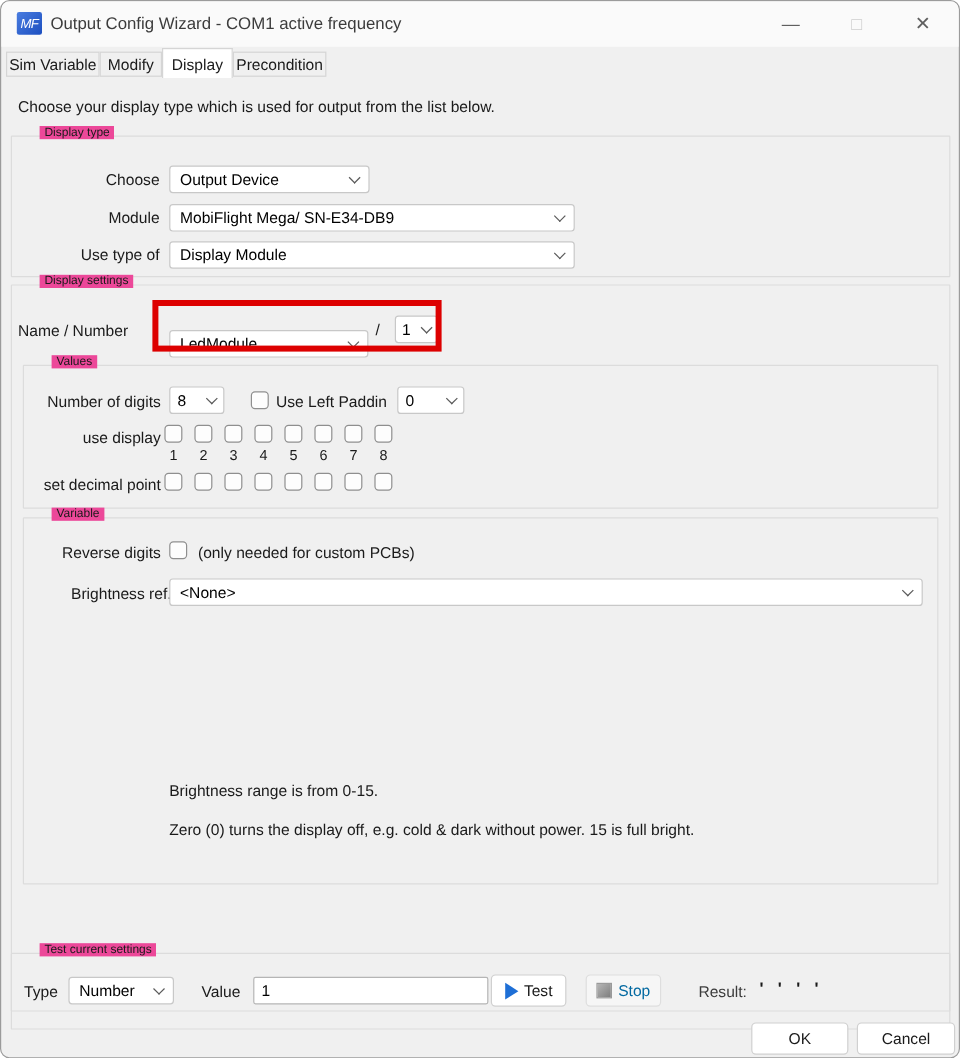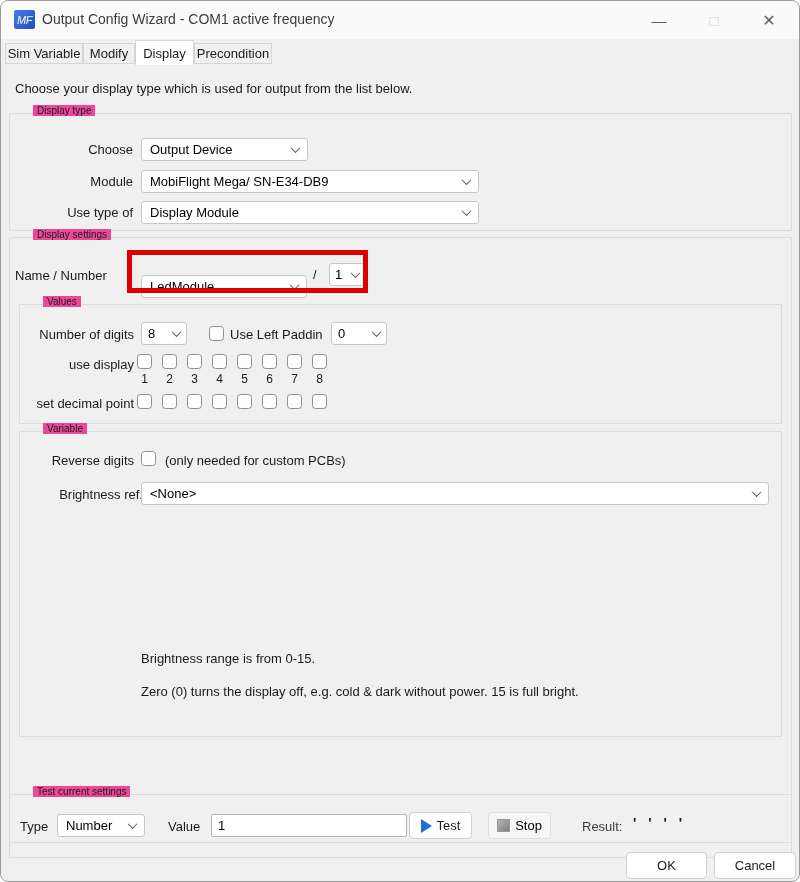--- a/index.html
+++ b/index.html
@@ -41,21 +41,21 @@
   
   .cb { width:15px; height:15px; background:#fdfdfd; border:1px solid #8f8f8f; border-radius:3.5px; flex:none; }
   .cbrow { position:absolute; display:flex; gap:10px; }
   .numrow { position:absolute; display:flex; gap:10px; font-size:12px; color:#1a1a1a; }
   .numrow span { width:15px; text-align:center; }
   
   #red-box { position:absolute; left:126px; top:249px; width:241px; height:43px; border:5px solid #dd0000; z-index:3; pointer-events:none; }
   
   .btn { position:absolute; background:#ffffff; border:1px solid #d0d0d0; border-radius:4px;
     display:flex; align-items:center; justify-content:center; font-size:13px; color:#1a1a1a; gap:5px; }
-  .btn.disabled { background:#f6f6f6; color:#000000; border-color:#dedede; }
+  .btn.disabled { background:#f6f6f6; color:#0369a1; border-color:#dedede; }
   .play-ico { width:0; height:0; border-left:11px solid #1e6fd6; border-top:7px solid transparent; border-bottom:7px solid transparent; }
   .stop-ico { width:13px; height:13px; background:linear-gradient(135deg,#b5b5b5,#7e7e7e); border:1px solid #9a9a9a; }
   #result-ticks { position:absolute; font-size:14px; font-weight:bold; letter-spacing:4px; color:#1a1a1a; }
   .note { position:absolute; font-size:13px; color:#1a1a1a; white-space:nowrap; }
 </style>
 </head>
 <body>
 
 <div id="dialog">
 

